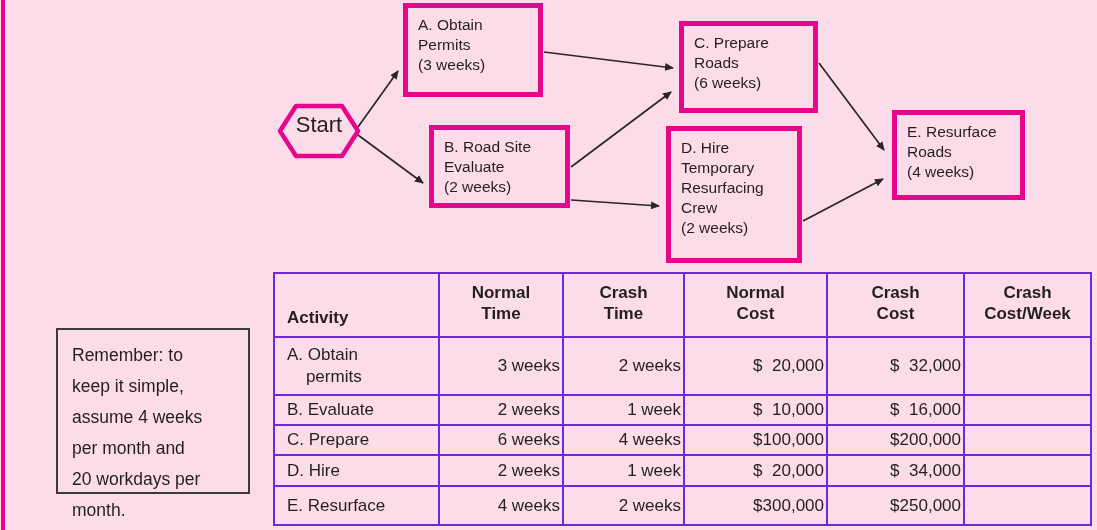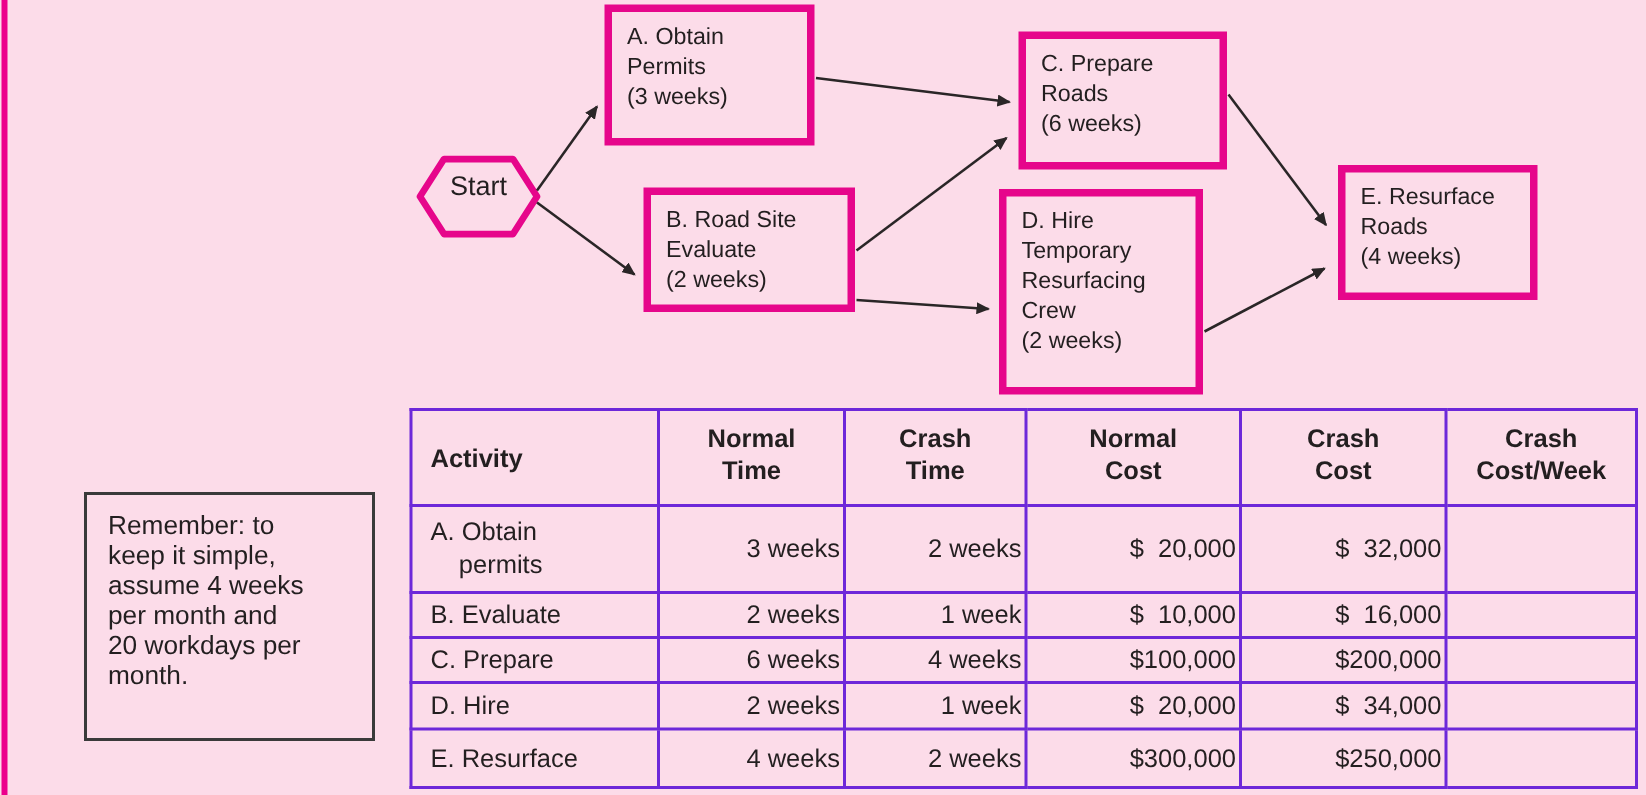--- a/index.html
+++ b/index.html
@@ -33,30 +33,30 @@
   }
   .node-a { left: 403px; top: 3px;   width: 140px; height: 94px; }
   .node-b { left: 429px; top: 125px; width: 141px; height: 83px; }
   .node-c { left: 679px; top: 21px;  width: 139px; height: 92px; }
   .node-d { left: 666px; top: 126px; width: 136px; height: 137px; }
   .node-e { left: 892px; top: 110px; width: 133px; height: 90px; }
 
   .start-label {
     position: absolute; left: 280px; top: 105px; width: 78px; height: 39px;
     display: flex; align-items: center; justify-content: center;
-    font-size: 18px;
+    font-size: 22px;
   }
 
   .note-box {
     position: absolute; left: 56px; top: 328px; width: 194px; height: 166px;
     box-sizing: border-box;
     border: 2px solid #3a3a3a;
     padding: 10px 8px 8px 14px;
     font-size: 17.5px;
-    line-height: 20px;
+    line-height: 31px;
     white-space: pre-wrap;
   }
 
   table.crash {
     position: absolute; left: 273px; top: 272px;
     border-collapse: collapse;
     table-layout: fixed;
     width: 817px;
     font-size: 17px;
   }
@@ -69,21 +69,21 @@
     font-weight: bold;
     text-align: center;
     vertical-align: middle;
     line-height: 21px;
     padding: 4px 2px 8px 2px;
   }
   table.crash th.col-activity {
     text-align: left;
     vertical-align: bottom;
     padding-left: 12px;
-    padding-bottom: 20px;
+    padding-bottom: 8px;
   }
   table.crash td {
     vertical-align: middle;
     text-align: right;
     line-height: 22px;
     padding: 2px;
   }
   table.crash td.cell-activity {
     text-align: left;
     padding-left: 12px;

